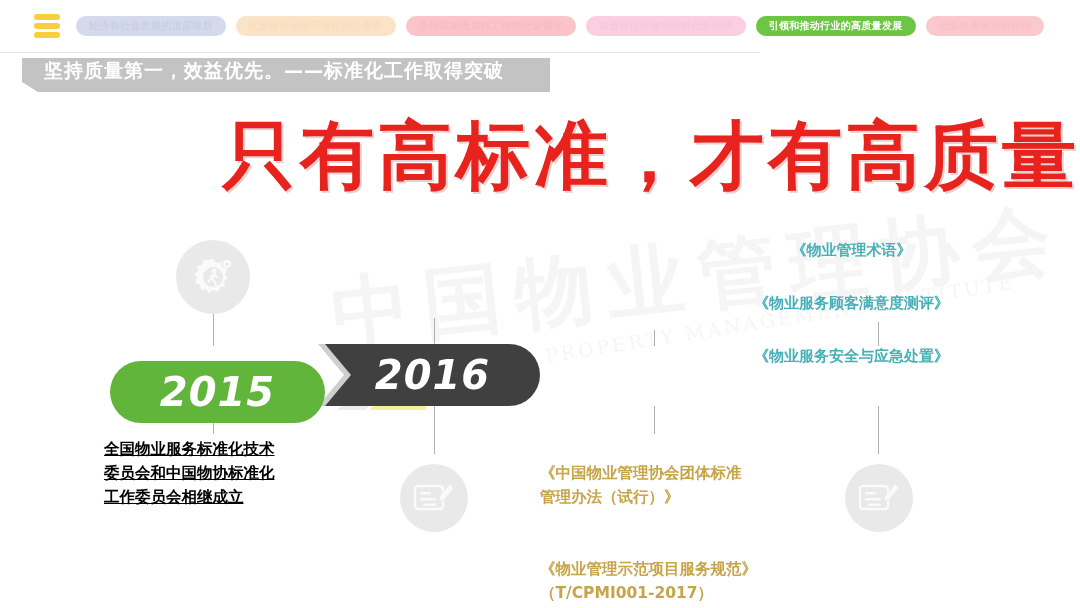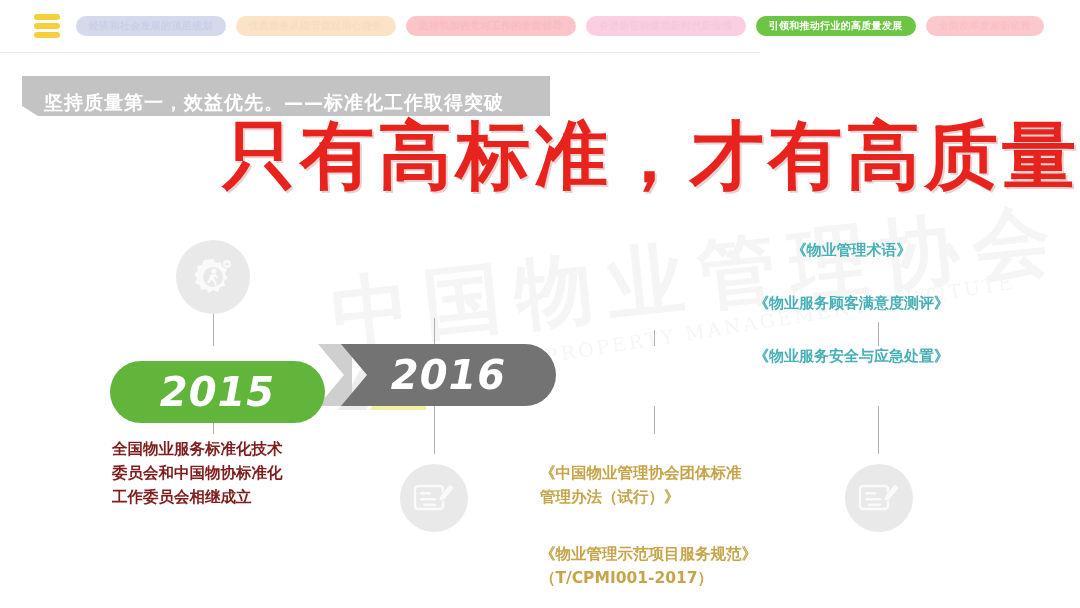--- a/index.html
+++ b/index.html
@@ -22,24 +22,24 @@
         padding:0 13px;white-space:nowrap;font-weight:700;letter-spacing:.3px;}
   .p-blue  {background:#d4d9ec;color:#c9d0e6;}
   .p-orange{background:#fbe3c8;color:#f8ddbe;}
   .p-pink1 {background:#fac4c9;color:#f8bcc1;}
   .p-pink2 {background:#fbcfe1;color:#f9c7dc;}
   .p-green {background:#6cc644;color:#ffffff;}
   .p-pink3 {background:#fbc9cd;color:#f9c1c6;}
   .navline{position:absolute;left:0;top:52px;width:760px;height:1px;background:#e8e8e8;z-index:39;}
 
   
-  .ribbon{position:absolute;left:22px;top:76px;height:40px;width:528px;
+  .ribbon{position:absolute;left:22px;top:58px;height:34px;width:528px;
           background:#c3c3c3;z-index:30;
           clip-path:polygon(0 0,100% 0,100% 100%,16px 100%,0 calc(100% - 10px));
-          display:flex;align-items:flex-end;}
+          display:flex;align-items:flex-start;}
   .ribbon-text{color:#ffffff;font-size:19px;font-weight:700;margin-left:22px;
                letter-spacing:1px;white-space:nowrap;}
 
   
   .headline{position:absolute;left:0;top:118px;width:1080px;text-align:right;
             font-size:74px;font-weight:900;color:#e8221c;letter-spacing:4px;
             z-index:25;line-height:1;
             text-shadow:2px 2px 0 rgba(120,0,0,.18);}
 
   
@@ -54,21 +54,21 @@
   .wm-logo{position:absolute;left:25px;top:120px;z-index:6;opacity:.55;}
 
   
   .tl-bar{position:absolute;top:344px;height:62px;z-index:12;
           display:flex;align-items:center;}
   .tl-label{color:#ffffff;font-size:40px;font-weight:800;font-style:italic;
             width:100%;text-align:center;letter-spacing:1px;
             font-family:"DejaVu Sans","Liberation Sans",sans-serif;}
 
   .bar2015{left:110px;width:215px;background:#62b53b;border-radius:31px;margin-top:17px;}
-  .bar2016{left:341px;width:215px;background:#737373;
+  .bar2016{left:325px;width:215px;background:#404040;
            clip-path:polygon(0 0,100% 0,100% 100%,0 100%,26px 50%);
            border-top-right-radius:31px;border-bottom-right-radius:31px;}
   .bar2017{left:540px;width:215px;background:#fbe21b;
            clip-path:polygon(0 0,100% 0,100% 100%,0 100%,26px 50%);
            border-top-right-radius:31px;border-bottom-right-radius:31px;}
   .bar2018{left:758px;width:215px;background:#5cb8bc;
            clip-path:polygon(0 0,100% 0,100% 100%,0 100%,26px 50%);
            border-top-right-radius:31px;border-bottom-right-radius:31px;}
 
   
@@ -79,23 +79,23 @@
   
   .conn{position:absolute;width:1px;background:#b0b0b0;z-index:8;}
   .icircle{position:absolute;border-radius:50%;background:#e9e9e9;z-index:9;
            display:flex;align-items:center;justify-content:center;}
 
   
   .ann{position:absolute;z-index:20;line-height:1.5;font-weight:700;white-space:pre-line;}
   .ann-2016{left:310px;top:266px;font-size:15px;color:#7cab4e;}
   .ann-2018{left:754px;top:216px;font-size:15px;color:#46b0b6;text-align:center;}
   .ann-2018 div{margin-bottom:8px;}
-  .ann-2015{left:112px;top:437px;font-size:15.5px;color:#7f1d1d;line-height:1.55;}
+  .ann-2015{left:104px;top:437px;font-size:15.5px;color:#000000;line-height:1.55;text-decoration:underline;}
   .ann-2017{left:540px;top:437px;font-size:15.5px;color:#c6a44a;line-height:1.55;}
-  .ann-2017 .blk2{margin-top:9px;}
+  .ann-2017 .blk2{margin-top:24px;}
 </style>
 </head>
 <body>
 
 <div id="stage">
 
   <div class="navbar">
     <div class="hamburger">
       <span></span>
       <span></span>

